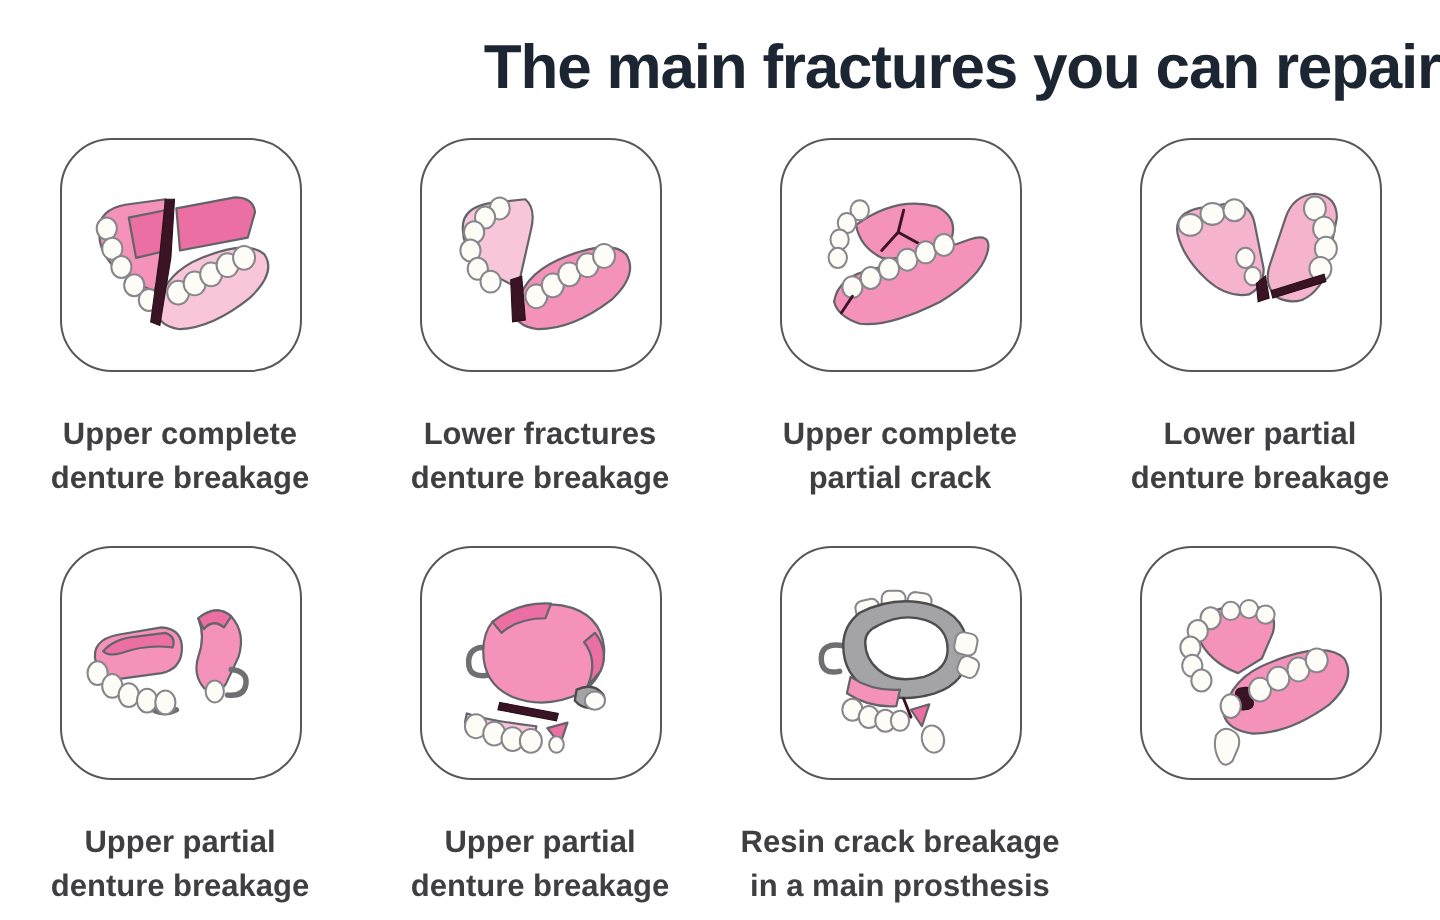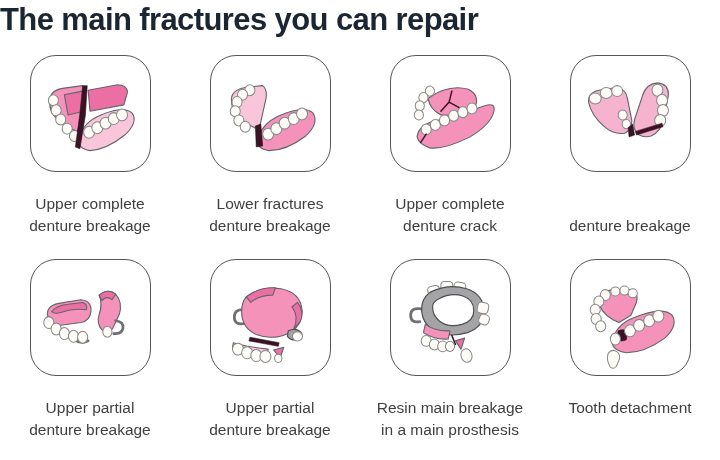--- a/index.html
+++ b/index.html
@@ -1,37 +1,37 @@
 <!DOCTYPE html>
 <html><head>
 <meta charset="utf-8">
 <style>
   html,body{margin:0;padding:0;}
   body{
     width:720px;height:460px;background:#ffffff;overflow:hidden;
     font-family:"Liberation Sans", sans-serif;
   }
   .page-title{
-    margin:2px 0 0;text-align:left;
+    margin:16px 0 0;text-align:right;
     font-size:31px;font-weight:700;letter-spacing:-0.6px;color:#1c2633;
   }
   .grid{
     display:grid;grid-template-columns:repeat(4,180px);
     padding-top:17px;row-gap:22px;
   }
   figure{margin:0;display:flex;flex-direction:column;align-items:center;}
   .tile{
     width:121px;height:117px;box-sizing:border-box;background:#fff;
     border:1.5px solid #57575b;border-radius:26px;
     display:flex;align-items:center;justify-content:center;
   }
   .tile svg{width:112px;height:108px;}
   figcaption{
     margin-top:21px;text-align:center;
-    font-size:15.5px;line-height:22px;color:#3f3f42;
+    font-size:15.5px;line-height:22px;color:#3f3f42;font-weight:bold;
   }
   
   .gm{fill:#f492ba;}          
   .gd{fill:#ec6fa4;}          
   .gl{fill:#f9c6d9;}          
   .gp{fill:#f5b3ce;}          
   .ol{stroke:#63636a;stroke-width:1.2;stroke-linejoin:round;}
   .th{fill:#fdfcf7;stroke:#87878b;stroke-width:1.1;}
   .ck{fill:#3a1424;stroke:#2a0e1a;stroke-width:.6;}
   .ckl{fill:none;stroke:#3a1424;stroke-width:1.6;stroke-linecap:round;}
@@ -120,21 +120,21 @@
           <ellipse class="th" cx="38" cy="34" rx="5" ry="5.5"></ellipse>
             <ellipse class="th" cx="31" cy="41" rx="5" ry="5.5"></ellipse>
           <ellipse class="th" cx="27" cy="50" rx="5" ry="5.5"></ellipse>
             <ellipse class="th" cx="26" cy="60" rx="5" ry="5.5"></ellipse>
         </g>
         <path class="ckl" d="M28 90 L34 81"></path>
       </svg>
     </div>
     <figcaption>
       <span>Upper complete</span><br>
-      <span>denture crack</span>
+      <span>partial crack</span>
     </figcaption>
   </figure>
 
   <figure>
     <div class="tile">
       <svg viewBox="0 0 120 118">
         <path class="gp ol" d="M15 47 Q13 36 26 33 L45 30 Q55 31 57 41 L62 66 Q62 76 54 80 Q42 82 31 72 Q18 60 15 47 Z"></path>
         <g>
           <ellipse class="th" cx="22" cy="42" rx="6.5" ry="6"></ellipse>
             <ellipse class="th" cx="34" cy="36" rx="6.5" ry="6"></ellipse>
@@ -147,21 +147,21 @@
         <g>
           <ellipse class="th" cx="90" cy="33" rx="6" ry="6.5"></ellipse>
             <ellipse class="th" cx="95" cy="44" rx="6" ry="6.5"></ellipse>
           <ellipse class="th" cx="96" cy="55" rx="6" ry="6.5"></ellipse>
             <ellipse class="th" cx="93" cy="66" rx="6" ry="6.5"></ellipse>
         </g>
         <path class="ck" d="M66 78 L95 69 L96 73 L67 82 Z"></path>
       </svg>
     </div>
     <figcaption>
-      <br>
+      <span>Lower partial</span><br>
       <span>denture breakage</span>
     </figcaption>
   </figure>
 
   <figure>
     <div class="tile">
       <svg viewBox="0 0 120 118">
         <path class="mw" d="M42 82 q8 6 16 2"></path>
         <path class="gm ol" d="M14 58 Q11 46 26 43 L50 39 Q62 40 61 52 Q60 62 50 64 L28 67 Q16 66 14 58 Z"></path>
         <path class="gd ol" d="M18 52 Q24 45 36 44 L52 42 Q58 44 56 50 Q42 48 28 53 Q21 55 18 52 Z"></path>
@@ -228,21 +228,21 @@
             <ellipse class="th" cx="43" cy="88" rx="5.5" ry="6"></ellipse>
           <ellipse class="th" cx="52" cy="90" rx="5.5" ry="6"></ellipse>
             <ellipse class="th" cx="60" cy="90" rx="5" ry="5.5"></ellipse>
         </g>
         <path class="ckl" d="M62 78 L66 88"></path>
         <path class="gd ol" d="M66 84 L76 81 L72 93 Z"></path>
         <ellipse class="th" cx="78" cy="100" rx="6" ry="7.5" transform="rotate(-15 78 100)"></ellipse>
       </svg>
     </div>
     <figcaption>
-      <span>Resin main breakage</span><br>
+      <span>Resin crack breakage</span><br>
       <span>in a main prosthesis</span>
     </figcaption>
   </figure>
 
   <figure>
     <div class="tile">
       <svg viewBox="0 0 120 118">
         <path class="gm ol" d="M26 44 Q24 31 42 28 L60 28 Q70 31 67 42 L61 56 L48 64 Q32 58 26 44 Z"></path>
         <g>
           <ellipse class="th" cx="44" cy="30" rx="5" ry="5"></ellipse>
@@ -260,17 +260,17 @@
           <ellipse class="th" cx="44" cy="82" rx="5.5" ry="6.5"></ellipse>
             <ellipse class="th" cx="60" cy="73" rx="6" ry="6.5"></ellipse>
           <ellipse class="th" cx="70" cy="67" rx="6" ry="6.5"></ellipse>
             <ellipse class="th" cx="81" cy="62" rx="6" ry="6.5"></ellipse>
           <ellipse class="th" cx="91" cy="57" rx="6" ry="6.5"></ellipse>
         </g>
         <path class="th" d="M36 98 q4 -6 10 -2 q4 3 2 9 l-3 7 q-4 4 -7 0 q-4 -7 -2 -14 Z"></path>
       </svg>
     </div>
     <figcaption>
-      <span>Tooth detachment</span><br>
+      <br>
     </figcaption>
   </figure>
 
 </div>
 
 </body></html>

